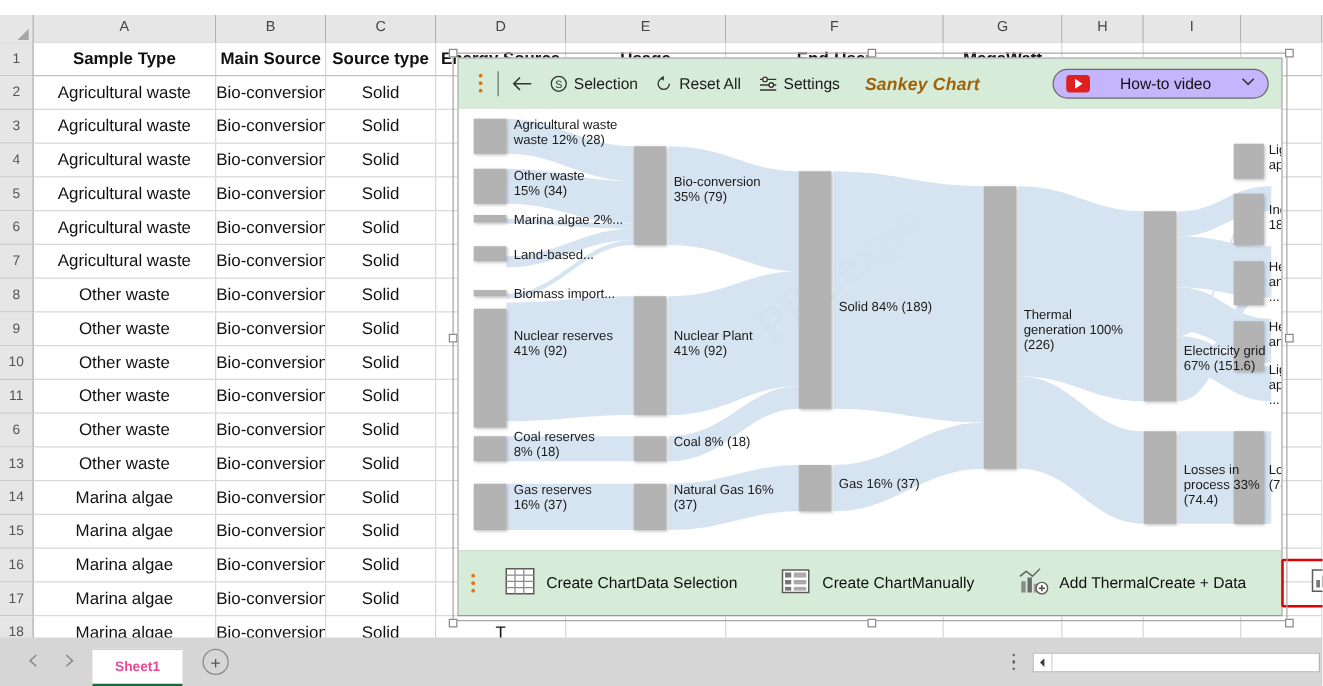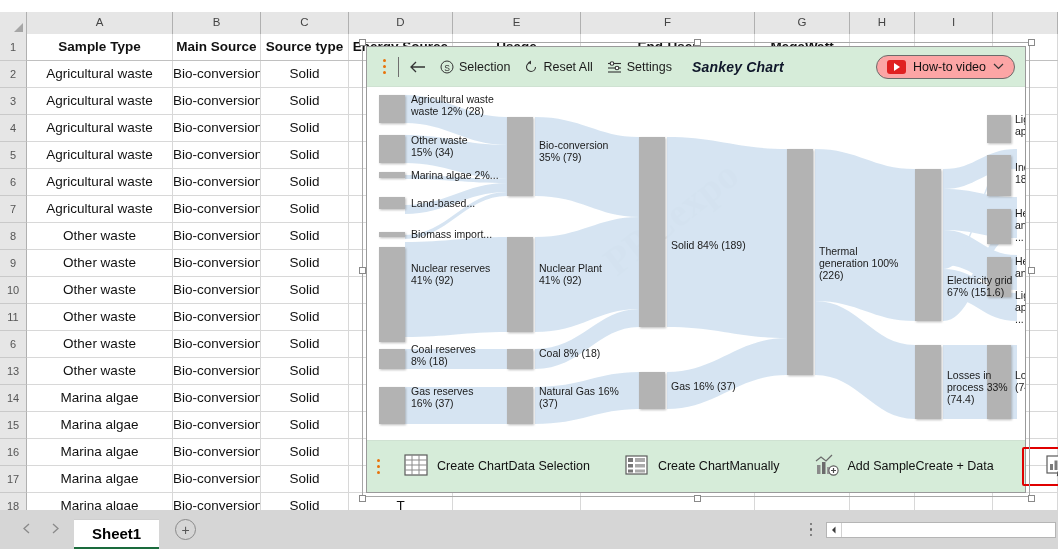--- a/index.html
+++ b/index.html
@@ -51,25 +51,25 @@
      position:absolute; left:0; bottom:0; width:100%; }
 
   .dots { width:14px; display:flex; flex-direction:column; align-items:center;
      gap:3px; margin-right:4px; }
   .dots i { width:3px; height:3px; background:#e8730a; border-radius:50%; display:block; }
   .vsep { width:1px; height:20px; background:#6f6f6f; margin:0 10px 0 3px; }
 
   .tbtn { display:flex; align-items:center; gap:5px; font-size:12.5px; color:#1b1b1b;
      margin-right:14px; cursor:default; white-space:nowrap; }
   .tbtn .gi { display:inline-flex; align-items:center; justify-content:center; }
-  .brand { font-size:14px; font-weight:bold; font-style:italic; color:#0f172a;
+  .brand { font-size:14px; font-weight:bold; font-style:italic; color:#a16207;
      margin-left:6px; letter-spacing:.2px; }
 
-  .howto { margin-left:auto; display:flex; align-items:center; gap:7px;
-     border:1px solid #6b6b6b; border-radius:15px; background:#fca5a5;
+  .howto { margin-left:auto; display:flex; align-items:center; gap:24px;
+     border:1px solid #6b6b6b; border-radius:15px; background:#c4b5fd;
      padding:4px 10px; font-size:12.5px; color:#111; }
   .yt { width:19px; height:14px; background:#e02020; border-radius:3px;
      display:inline-flex; align-items:center; justify-content:center; }
   .yt span { width:0;height:0;border-left:6px solid #fff;border-top:4px solid transparent;
      border-bottom:4px solid transparent; margin-left:1px; }
   .chev { font-size:10px; color:#333; }
 
   
   .chart-area { position:absolute; left:0; top:40px; right:0; bottom:52px;
      background:#fff; overflow:hidden; }
@@ -85,22 +85,22 @@
   .selbox { position:absolute; left:362px; top:42px; width:668px; height:455px;
      border:1px solid #a7a7a7; pointer-events:none; }
   .handle { position:absolute; width:7px; height:7px; background:#fff;
      border:1px solid #8a8a8a; }
 
   
   .tabbar { position:absolute; left:0; top:510px; width:1058px; height:39px;
      background:#d6d6d6; display:flex; align-items:center; }
   .navarrows { display:flex; gap:20px; padding:0 14px 0 22px; color:#8a8a8a; font-size:12px; }
   .sheettab { background:#fff; border-top:1px solid #cfcfcf; height:30px;
-     display:flex; align-items:center; padding:0 18px; font-size:15px;
-     font-weight:bold; color:#000000; border-bottom:2.5px solid #1a6b3c;
+     display:flex; align-items:center; padding:0 18px; font-size:11px;
+     font-weight:bold; color:#ec4899; border-bottom:2.5px solid #1a6b3c;
      margin-top:9px; }
   .plus { width:21px; height:21px; border:1px solid #8a8a8a; border-radius:50%;
      display:flex; align-items:center; justify-content:center; color:#555;
      font-size:14px; margin-left:16px; }
   .hscroll { margin-left:auto; display:flex; align-items:center; padding-right:2px; }
   .hdots { width:10px; display:flex; flex-direction:column; gap:3px; align-items:center;
      margin-right:10px; }
   .hdots i { width:2.5px;height:2.5px;background:#666;border-radius:50%;display:block;}
   .scrollbar { width:230px; height:16px; background:#fff; border:1px solid #b5b5b5;
      display:flex; align-items:center; }
@@ -632,21 +632,21 @@
           <svg width="26" height="26" viewBox="0 0 26 26">
             <path d="M3 9 L8 5 L13 9 L19 3" stroke="#6b6b6b" stroke-width="1.3" fill="none"></path>
             <rect x="4" y="13" width="3.5" height="9" fill="#8a8a8a"></rect>
             <rect x="9" y="10" width="3.5" height="12" fill="#6b6b6b"></rect>
             <rect x="14" y="15" width="3.5" height="7" fill="#9a9a9a"></rect>
             <circle cx="20.5" cy="18.5" r="4.6" fill="#fff" stroke="#5b5b5b" stroke-width="1.1"></circle>
             <path d="M20.5 16 v5 M18 18.5 h5" stroke="#4a4a4a" stroke-width="1.2"></path>
           </svg>
         </span>
         <span class="lbl">
-          <span>Add Sample</span>
+          <span>Add Thermal</span>
           <span>Create + Data</span>
         </span>
       </div>
 
       <div class="abtn sel">
         <span class="gi">
           <svg width="26" height="26" viewBox="0 0 26 26">
             <rect x="2" y="4" width="17" height="17" fill="#fff" stroke="#5b5b5b" stroke-width="1.2"></rect>
             <rect x="5" y="12" width="3" height="6" fill="#7a7a7a"></rect>
             <rect x="9.5" y="8.5" width="3" height="9.5" fill="#7a7a7a"></rect>

